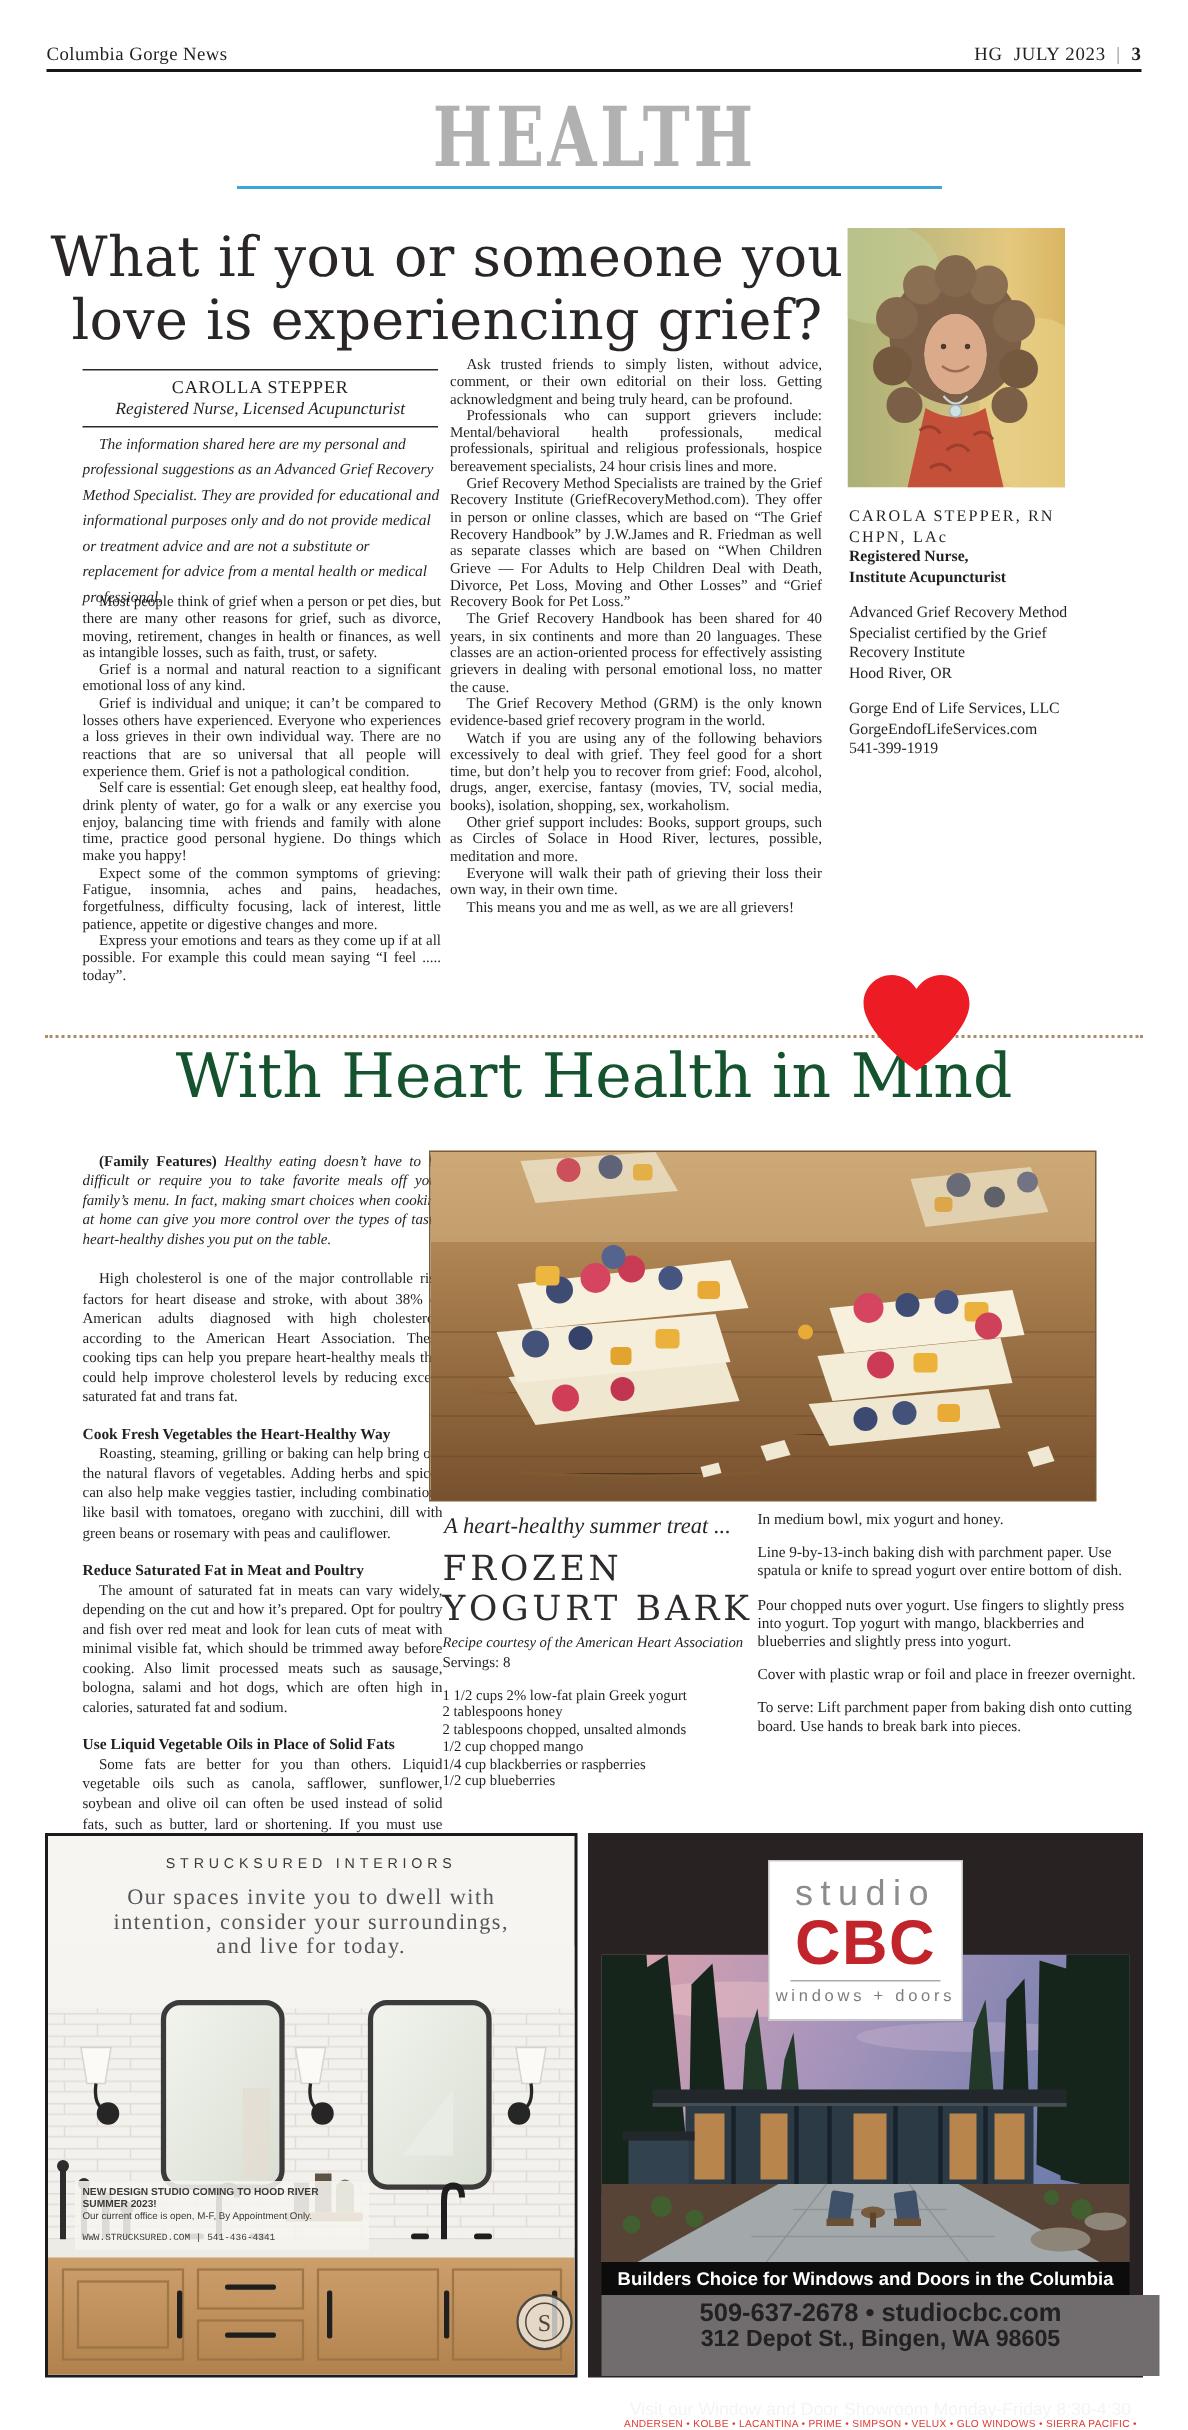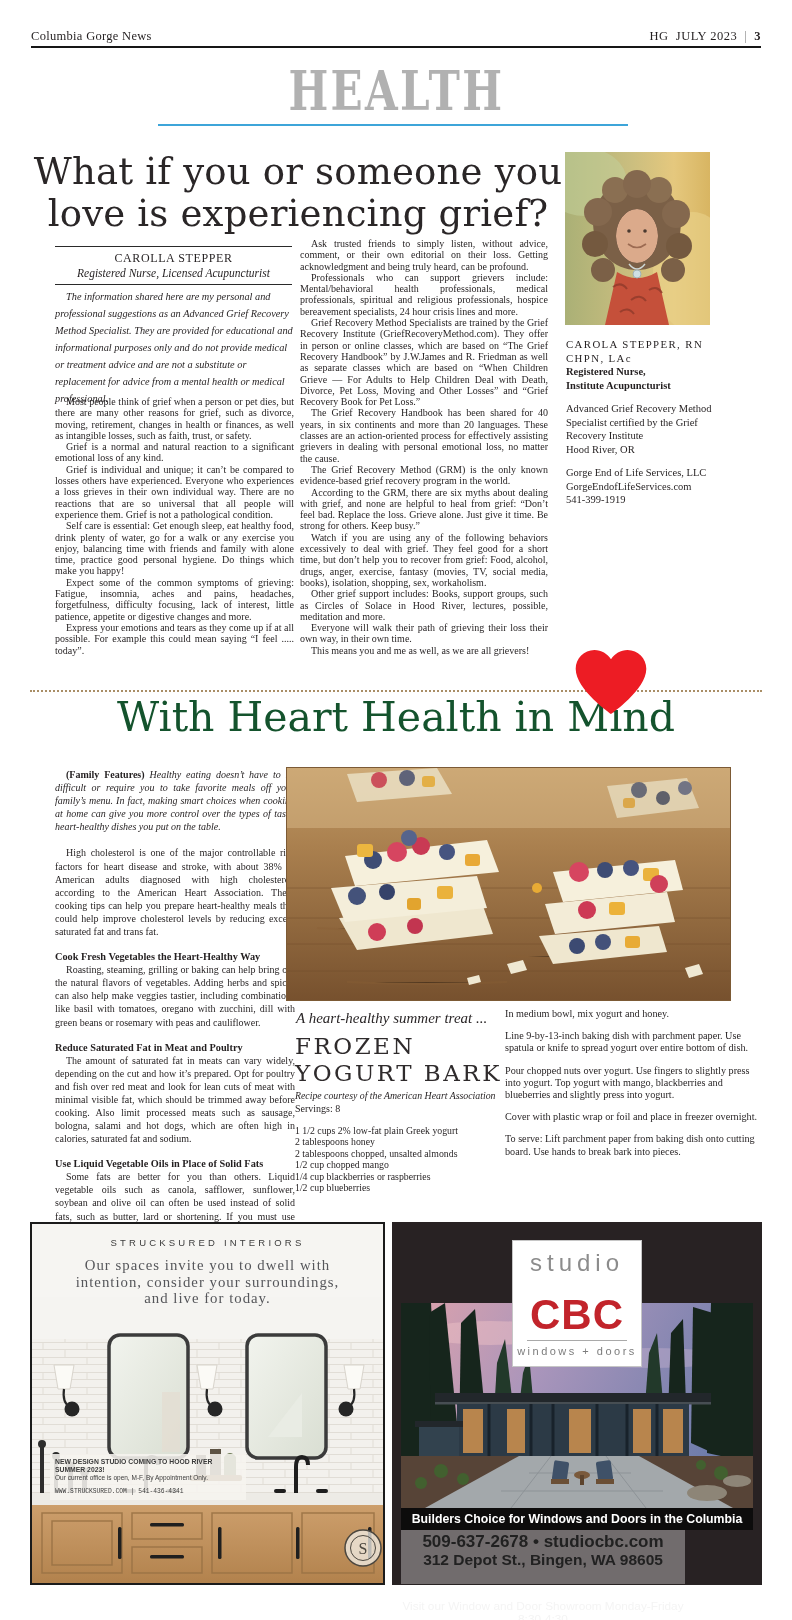--- a/index.html
+++ b/index.html
@@ -77,28 +77,28 @@
   .ad-note .n2{font-size:6.5px;line-height:8px;}
   .ad-note .n3{font-family:"Liberation Mono",monospace;font-size:6.3px;line-height:8px;margin-top:6px;}
 
   
   .ad-right{left:392px;top:1222px;width:370px;height:363px;background:#282223;}
   .cbc-logo{position:absolute;left:50%;top:18px;transform:translateX(-50%);width:128px;z-index:4;
     background:#ffffff;border:1px solid #c6c6c6;text-align:center;padding:10px 0 9px;}
   .cbc-logo .t1{font-family:"Liberation Sans",sans-serif;font-size:24px;line-height:24px;
     letter-spacing:5px;color:#8c8c8c;}
   .cbc-logo .t2{font-family:"Liberation Sans",sans-serif;font-weight:bold;font-size:42px;line-height:40px;
-    letter-spacing:1px;color:#c2242b;margin-top:20px;}
+    letter-spacing:1px;color:#c2242b;}
   .cbc-logo .div{width:100px;margin:5px auto 4px;border-top:1px solid #a9a9a9;}
   .cbc-logo .t3{font-family:"Liberation Sans",sans-serif;font-size:11px;letter-spacing:2.5px;color:#7c7c7c;}
   .cbc-photo{position:absolute;left:9px;top:81px;width:352px;height:205px;z-index:1;}
   .cbc-banner{position:absolute;left:9px;top:286px;width:352px;height:22px;background:#0d0c0c;
     color:#ffffff;font-family:"Liberation Sans",sans-serif;font-weight:bold;font-size:12.3px;
     line-height:22px;text-align:center;z-index:2;}
-  .cbc-contact{position:absolute;left:9px;top:308px;width:284px;height:54px;background:#716c6d;
+  .cbc-contact{position:absolute;left:9px;top:308px;width:372px;height:54px;background:#716c6d;
     text-align:center;z-index:2;font-family:"Liberation Sans",sans-serif;}
   .cbc-contact .c1{font-weight:bold;font-size:17px;line-height:19px;color:#212121;padding-top:2px;}
   .cbc-contact .c2{font-weight:bold;font-size:15.5px;line-height:17px;color:#212121;}
   .cbc-contact .c3{font-size:11.8px;line-height:13px;color:#f4f4f4;margin-top:32px;}
   .cbc-contact .c4{font-size:6.8px;line-height:8px;color:#e23a33;letter-spacing:.2px;}
 </style>
 </head>
 <body>
 
 <div class="page">
@@ -134,21 +134,20 @@
     <p>Expect some of the common symptoms of grieving: Fatigue, insomnia, aches and pains, headaches, forgetfulness, difficulty focusing, lack of interest, little patience, appetite or digestive changes and more.</p>
     <p>Express your emotions and tears as they come up if at all possible. For example this could mean saying “I feel ..... today”.</p>
   </div>
 
   <div class="abs col grief-right">
     <p>Ask trusted friends to simply listen, without advice, comment, or their own editorial on their loss. Getting acknowledgment and being truly heard, can be profound.</p>
     <p>Professionals who can support grievers include: Mental/behavioral health professionals, medical professionals, spiritual and religious professionals, hospice bereavement specialists, 24 hour crisis lines and more.</p>
     <p>Grief Recovery Method Specialists are trained by the Grief Recovery Institute (GriefRecoveryMethod.com). They offer in person or online classes, which are based on “The Grief Recovery Handbook” by J.W.James and R. Friedman as well as separate classes which are based on “When Children Grieve — For Adults to Help Children Deal with Death, Divorce, Pet Loss, Moving and Other Losses” and “Grief Recovery Book for Pet Loss.”</p>
     <p>The Grief Recovery Handbook has been shared for 40 years, in six continents and more than 20 languages. These classes are an action-oriented process for effectively assisting grievers in dealing with personal emotional loss, no matter the cause.</p>
     <p>The Grief Recovery Method (GRM) is the only known evidence-based grief recovery program in the world.</p>
-    <p>According to the GRM, there are six myths about dealing with grief, and none are helpful to heal from grief: “Don’t feel bad. Replace the loss. Grieve alone. Just give it time. Be strong for others. Keep busy.”</p>
     <p>Watch if you are using any of the following behaviors excessively to deal with grief. They feel good for a short time, but don’t help you to recover from grief: Food, alcohol, drugs, anger, exercise, fantasy (movies, TV, social media, books), isolation, shopping, sex, workaholism.</p>
     <p>Other grief support includes: Books, support groups, such as Circles of Solace in Hood River, lectures, possible, meditation and more.</p>
     <p>Everyone will walk their path of grieving their loss their own way, in their own time.</p>
     <p>This means you and me as well, as we are all grievers!</p>
   </div>
 
   <svg class="abs portrait" viewBox="0 0 145 173" aria-hidden="true">
     <defs>
       <linearGradient id="pbg" x1="0" y1="0" x2="1" y2="0">
         <stop offset="0" stop-color="#aab076"></stop>

